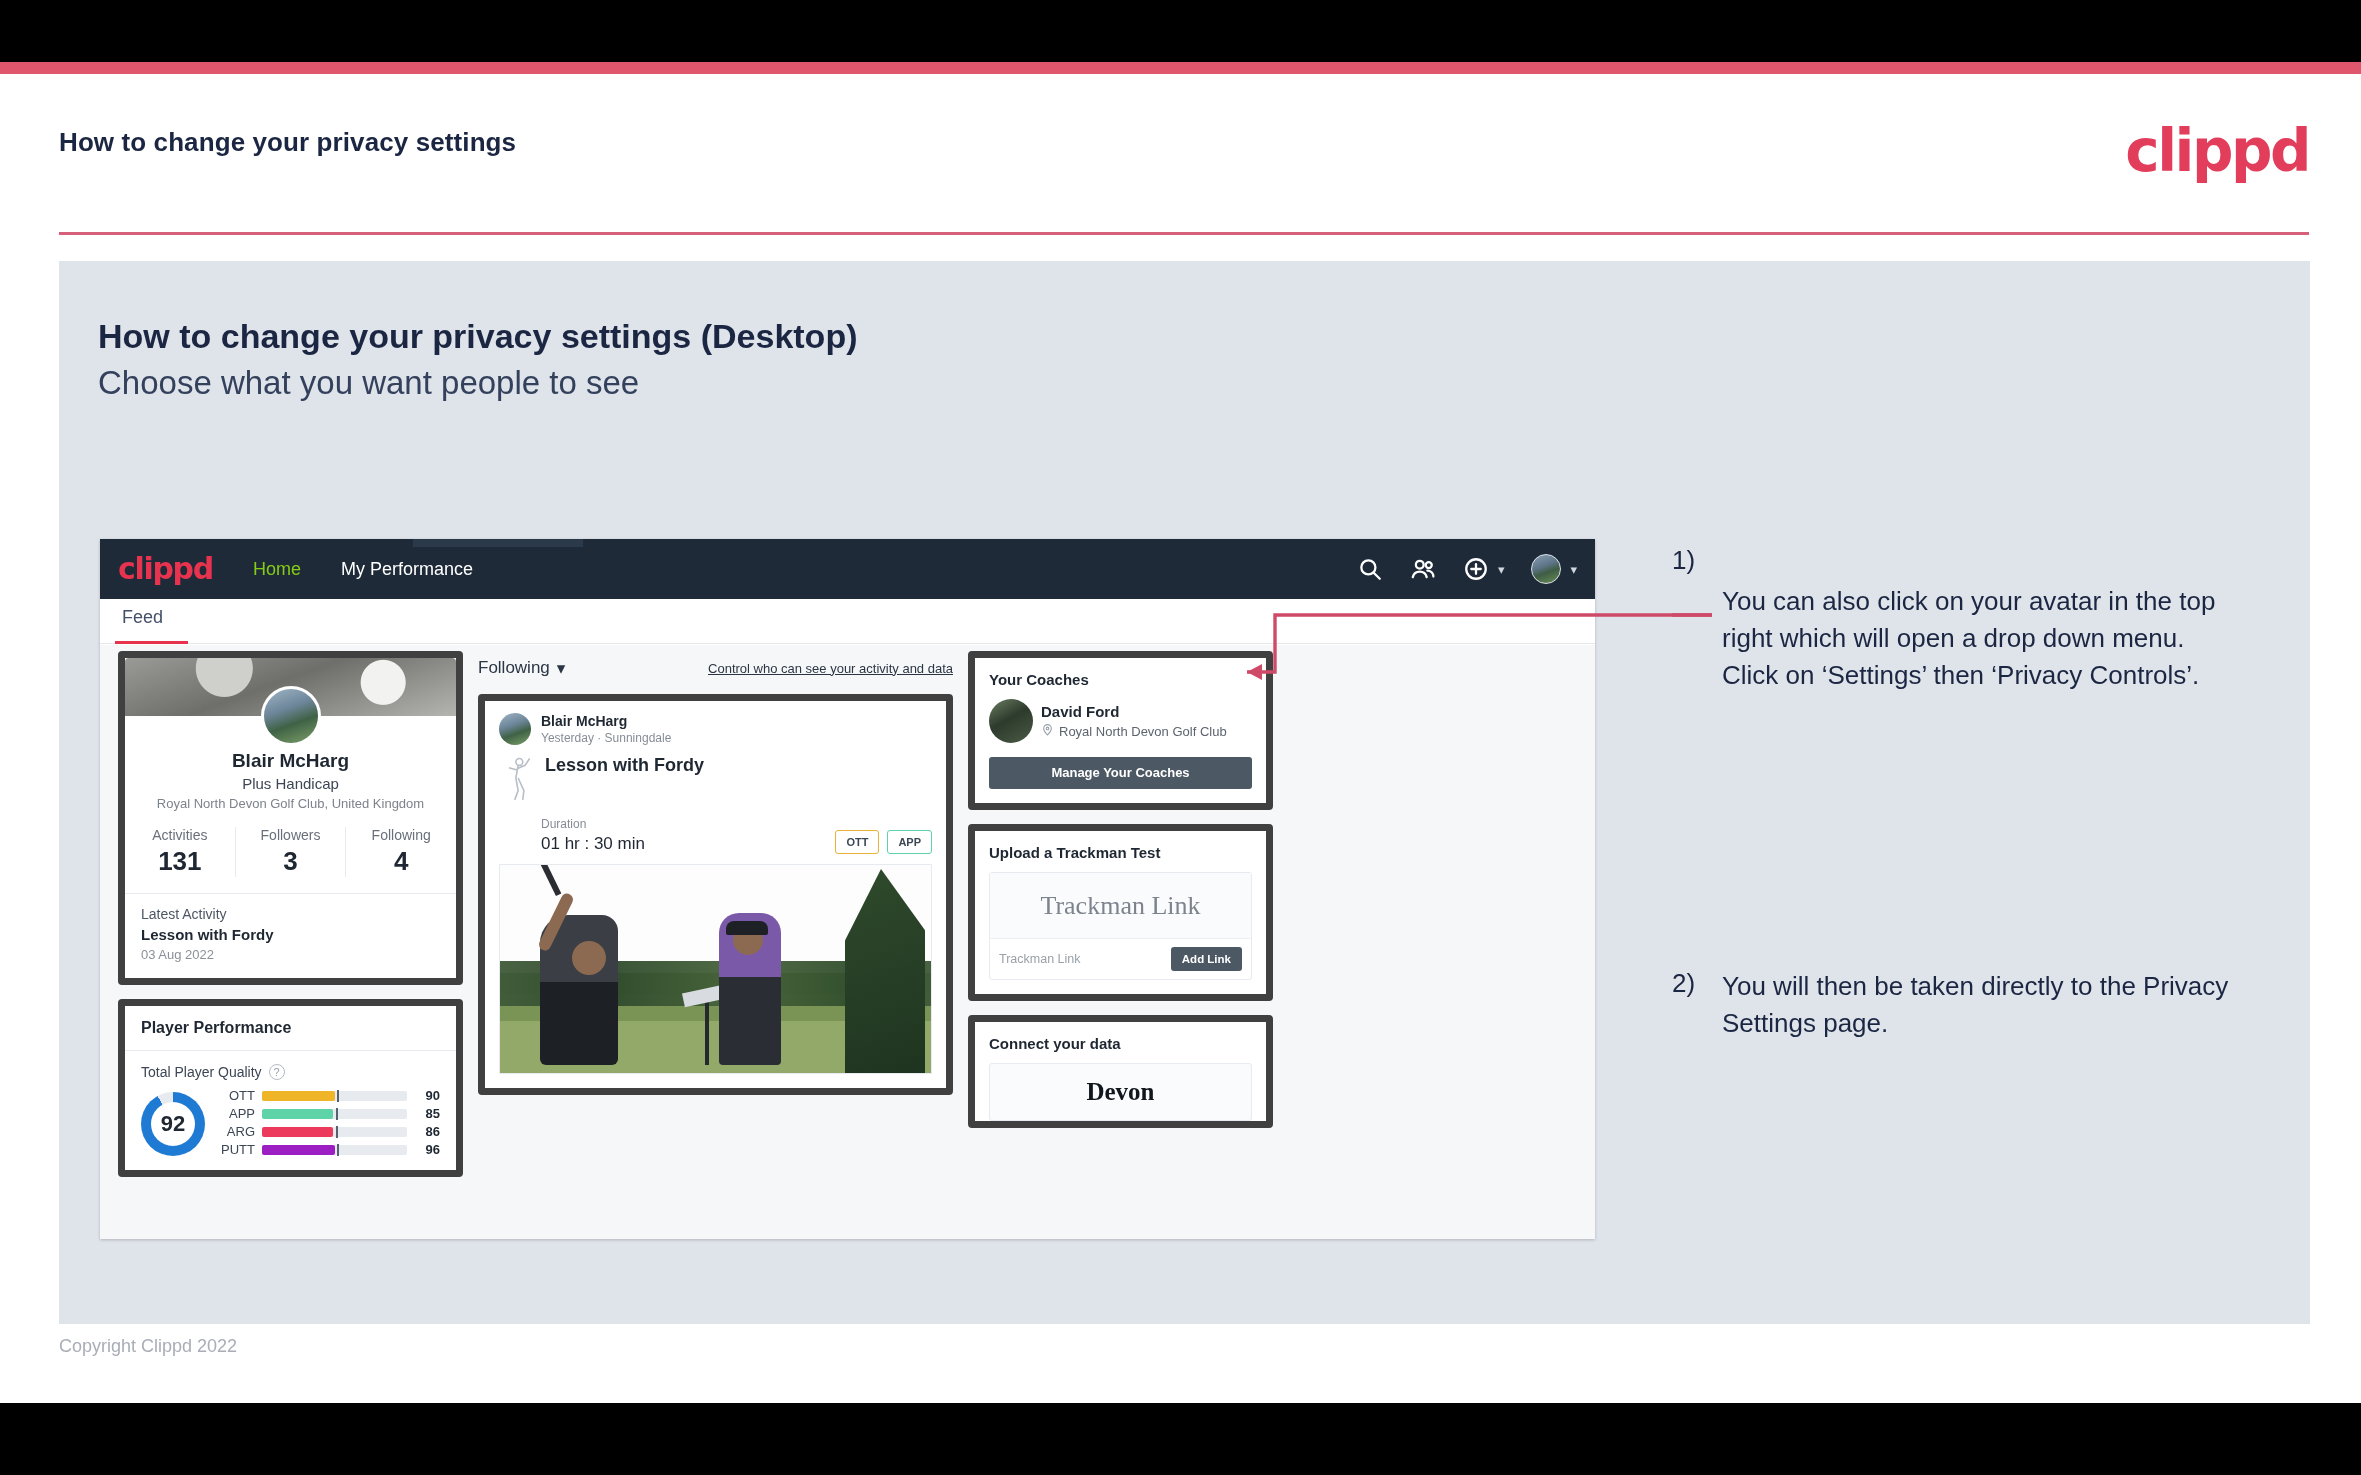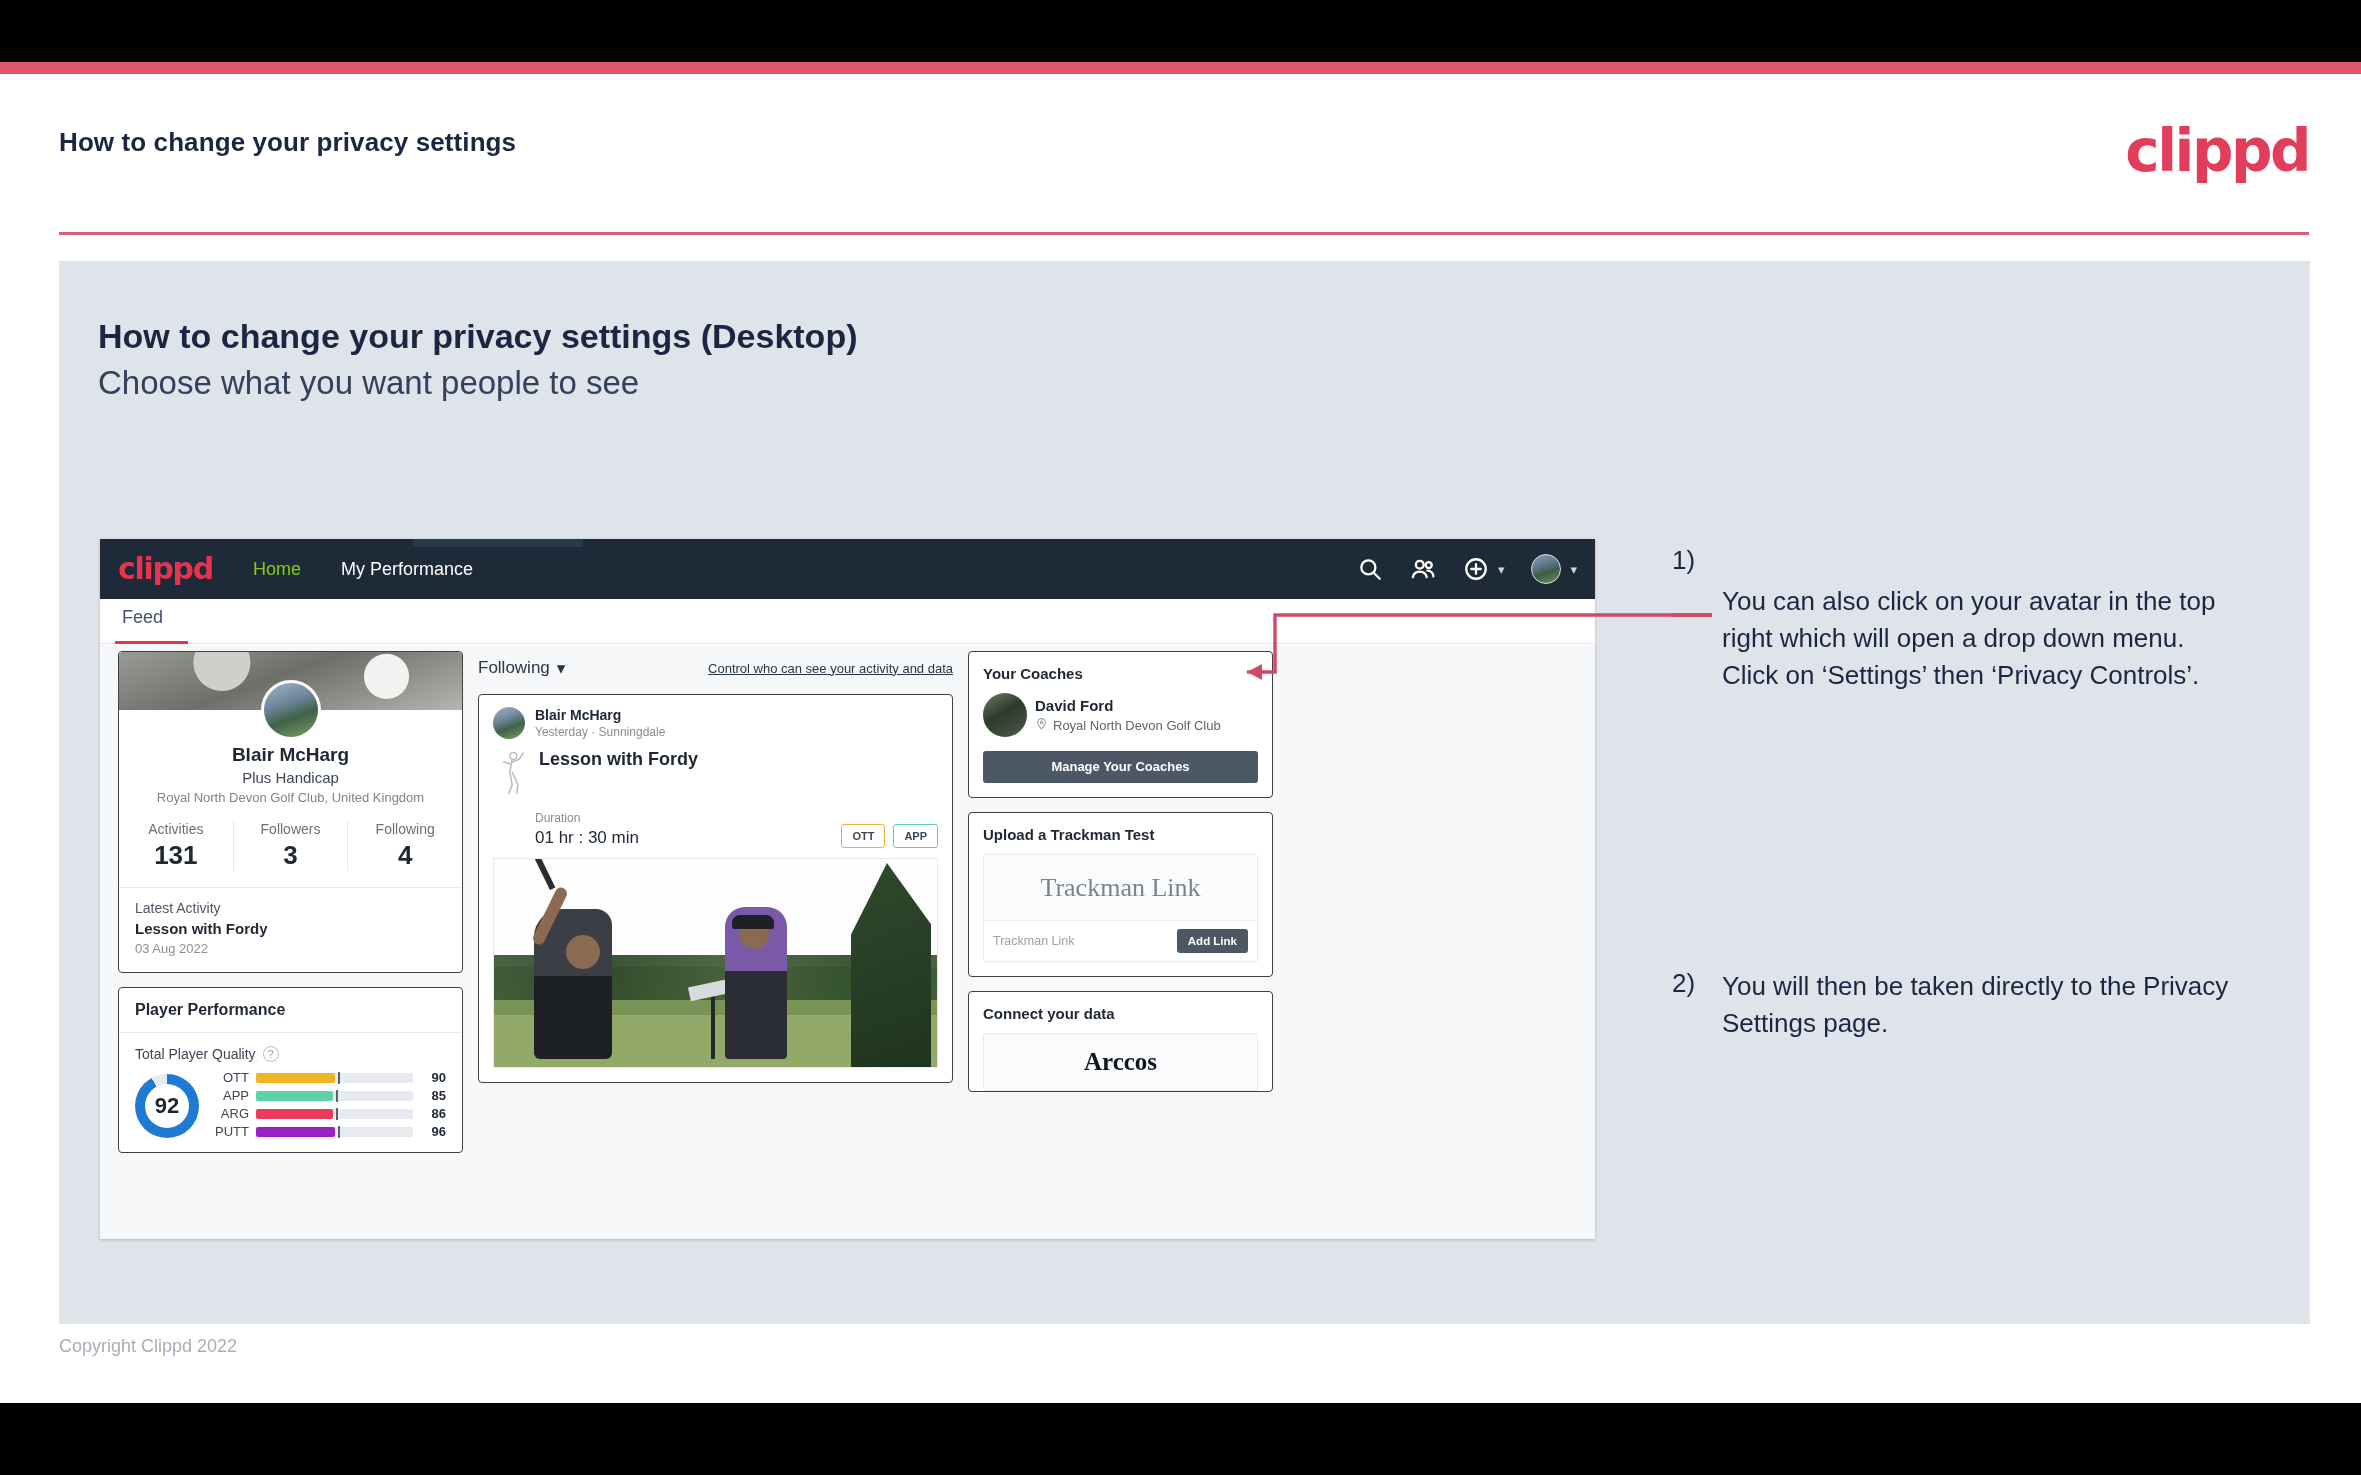--- a/index.html
+++ b/index.html
@@ -98,21 +98,21 @@
   }
   .tab-underline { position:absolute; left:15px; top:42px; width:73px; height:3px; background:#e8334f; }
 
   .app-body {
     position:absolute; left:0; top:106px; width:1495px; height:594px;
     background:#f6f7f9;
   }
 
   
   .card {
-    background:#fff; border:1px solid #404040; border-radius:4px;
+    background:#fff; border:7px solid #404040; border-radius:4px;
   }
   .col-left { position:absolute; left:18px; top:6px; width:345px; }
   .profile-cover {
     height:58px; width:100%;
     background:
       radial-gradient(circle at 78% 42%, #f2f2f0 0 22px, rgba(0,0,0,0) 23px),
       radial-gradient(circle at 30% 18%, #cfcfcb 0 28px, rgba(0,0,0,0) 29px),
       linear-gradient(160deg,#9a9a96 0%,#6e6e6b 45%,#b4b4b0 100%);
     border-radius:4px 4px 0 0;
   }
@@ -469,21 +469,21 @@
             <div class="trk-logo">Trackman Link</div>
             <div class="trk-inrow">
               <span class="trk-ph">Trackman Link</span>
               <span class="btn-addlink">Add Link</span>
             </div>
           </div>
         </div>
 
         <div class="card rc">
           <div class="rc-hdr">Connect your data</div>
-          <div class="arccos-box">Arccos</div>
+          <div class="arccos-box">Devon</div>
         </div>
       </div>
 
     </div>
   </div>
 
   <svg class="callout">
     <g stroke="#cf4a68" stroke-width="3.4" fill="none">
       <path d="M1712,615 L1275,615 L1275,672 L1247,672"></path>
     </g>

